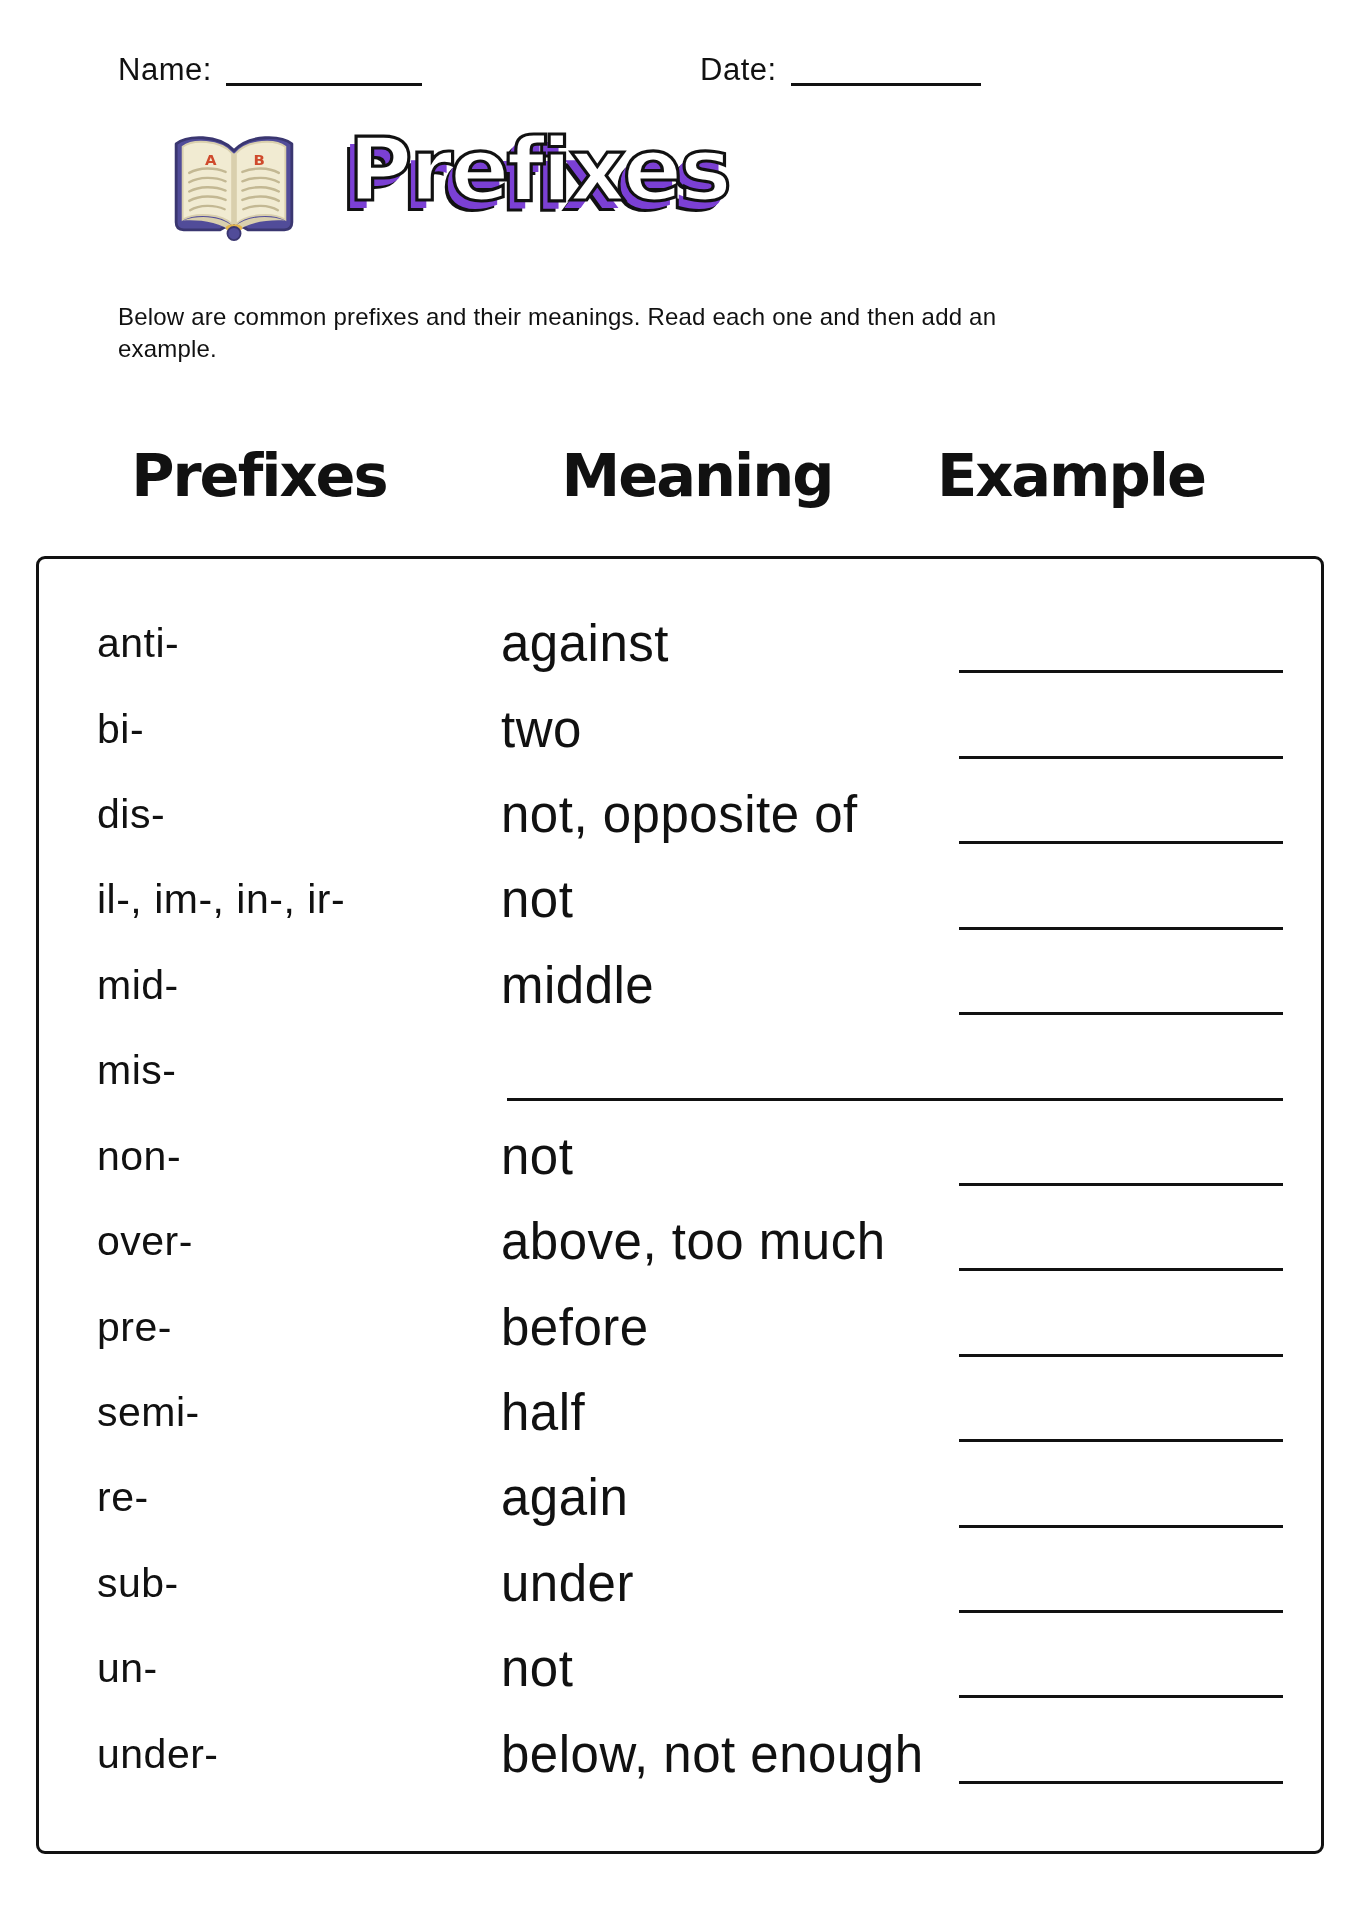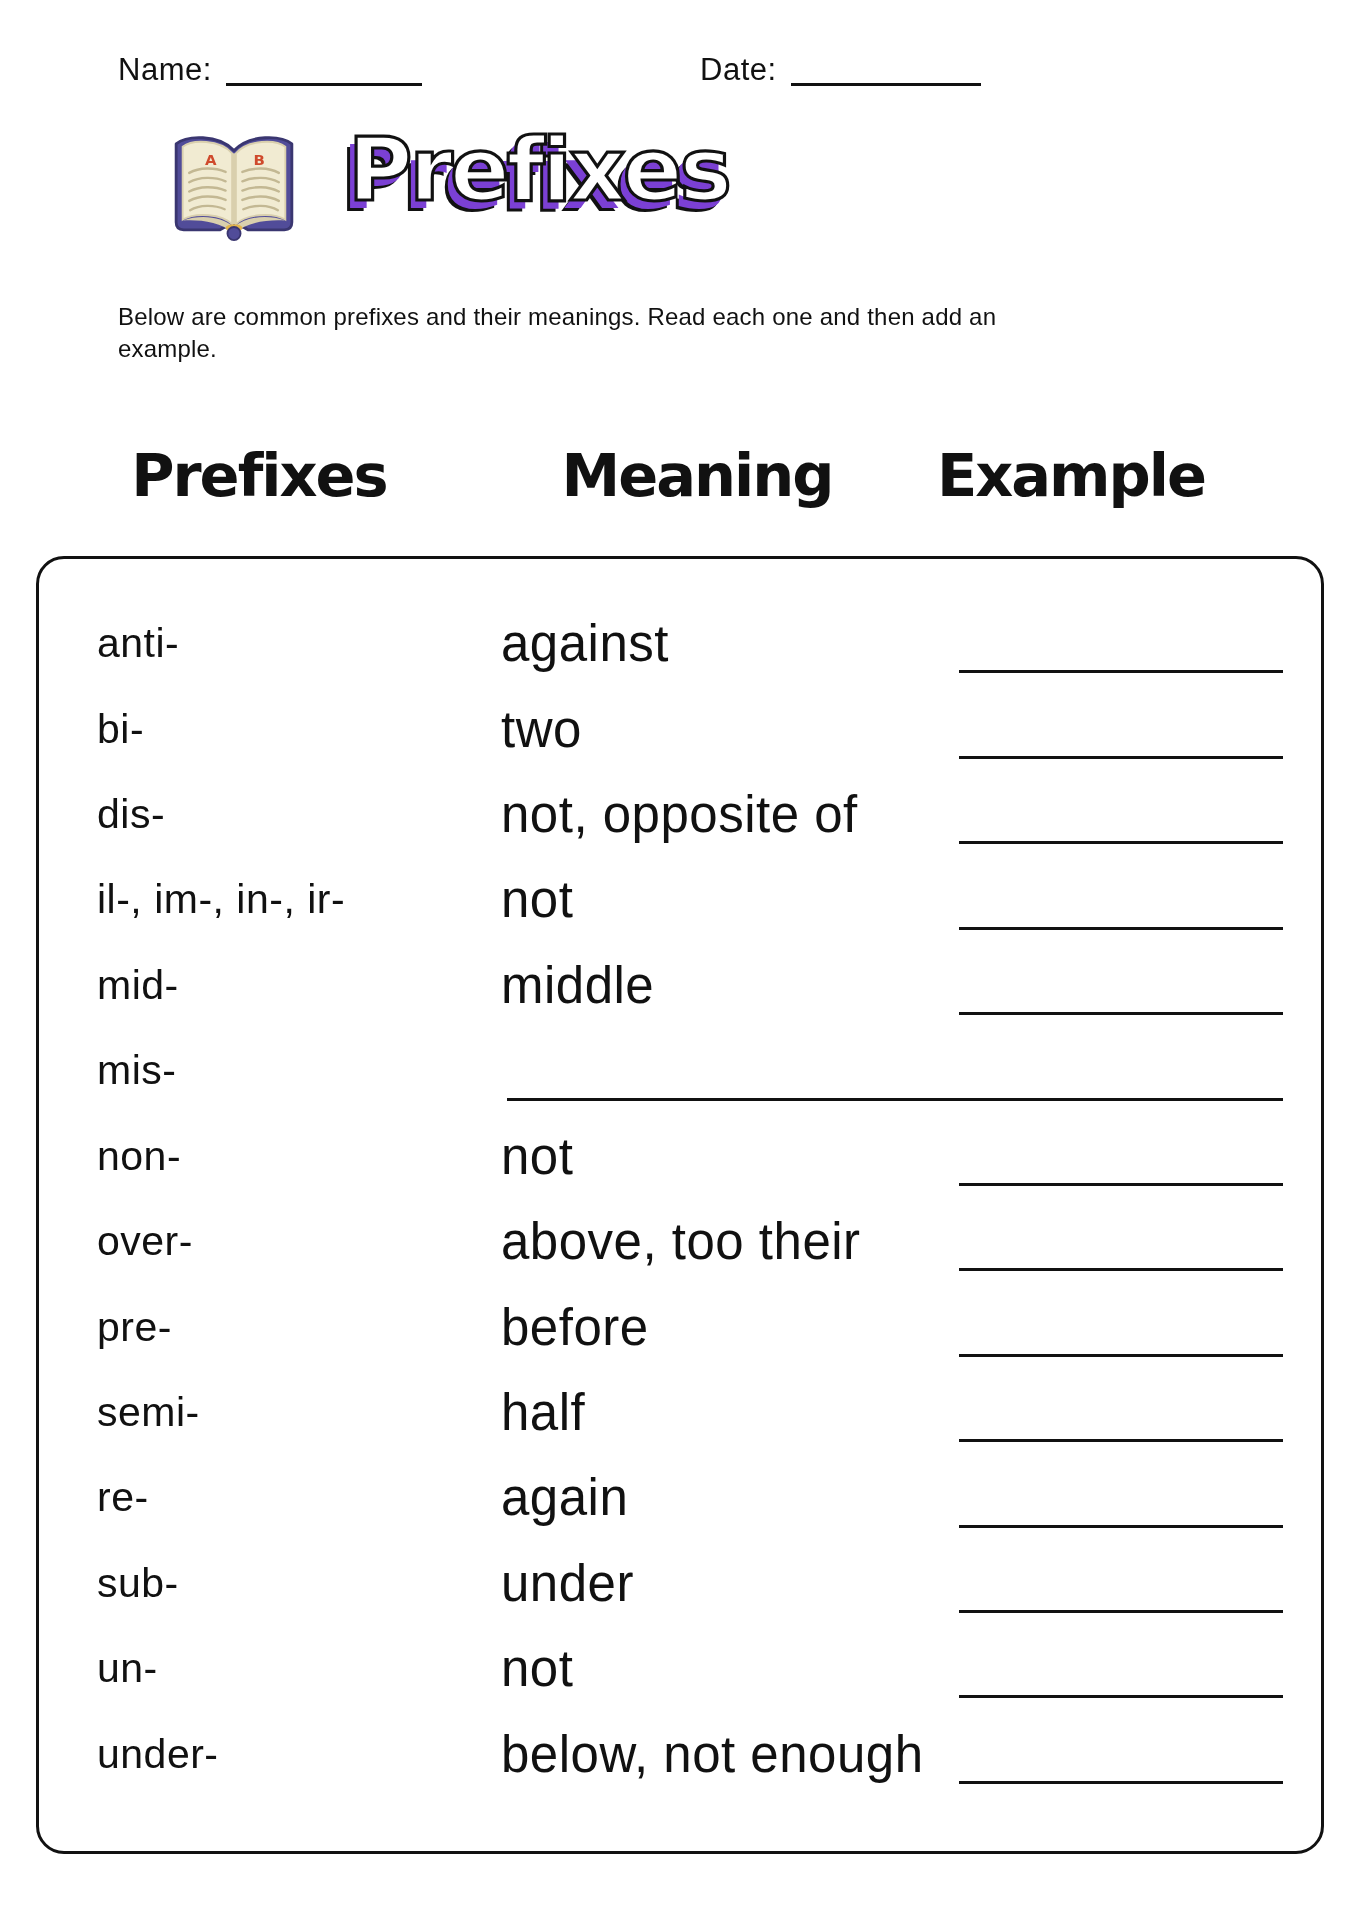--- a/index.html
+++ b/index.html
@@ -39,21 +39,21 @@
     position:absolute;top:446px;transform:translateX(-50%);
     font-family:"DejaVu Sans","Liberation Sans",sans-serif;
     font-size:59px;font-weight:bold;letter-spacing:-2px;line-height:1;white-space:nowrap;
   }
   .col-header.c0{left:259px;}
   .col-header.c1{left:677px;margin-left:20px;}
   .col-header.c2{left:1071px;}
   
   .table-box{
     position:absolute;left:36px;top:556px;width:1288px;height:1298px;
-    box-sizing:border-box;border:3.5px solid var(--ink,#111);border-radius:28px;
+    box-sizing:border-box;border:3.5px solid var(--ink,#111);border-radius:9px;
     padding:42px 0 54px 0;
     display:flex;flex-direction:column;justify-content:space-between;
   }
   .t-row{display:flex;align-items:center;flex:1;}
   .cell-prefix{
     box-sizing:border-box;width:462px;padding-left:58px;
     font-size:41px;letter-spacing:.5px;white-space:nowrap;
   }
   .cell-meaning{
     box-sizing:border-box;width:452px;
@@ -163,21 +163,21 @@
     <div class="t-row">
       <div class="cell-prefix">non-</div>
       <div class="cell-meaning">not</div>
       <div class="cell-example">
         <span class="blank"></span>
       </div>
     </div>
 
     <div class="t-row">
       <div class="cell-prefix">over-</div>
-      <div class="cell-meaning">above, too their</div>
+      <div class="cell-meaning">above, too much</div>
       <div class="cell-example">
         <span class="blank"></span>
       </div>
     </div>
 
     <div class="t-row">
       <div class="cell-prefix">pre-</div>
       <div class="cell-meaning">before</div>
       <div class="cell-example">
         <span class="blank"></span>

